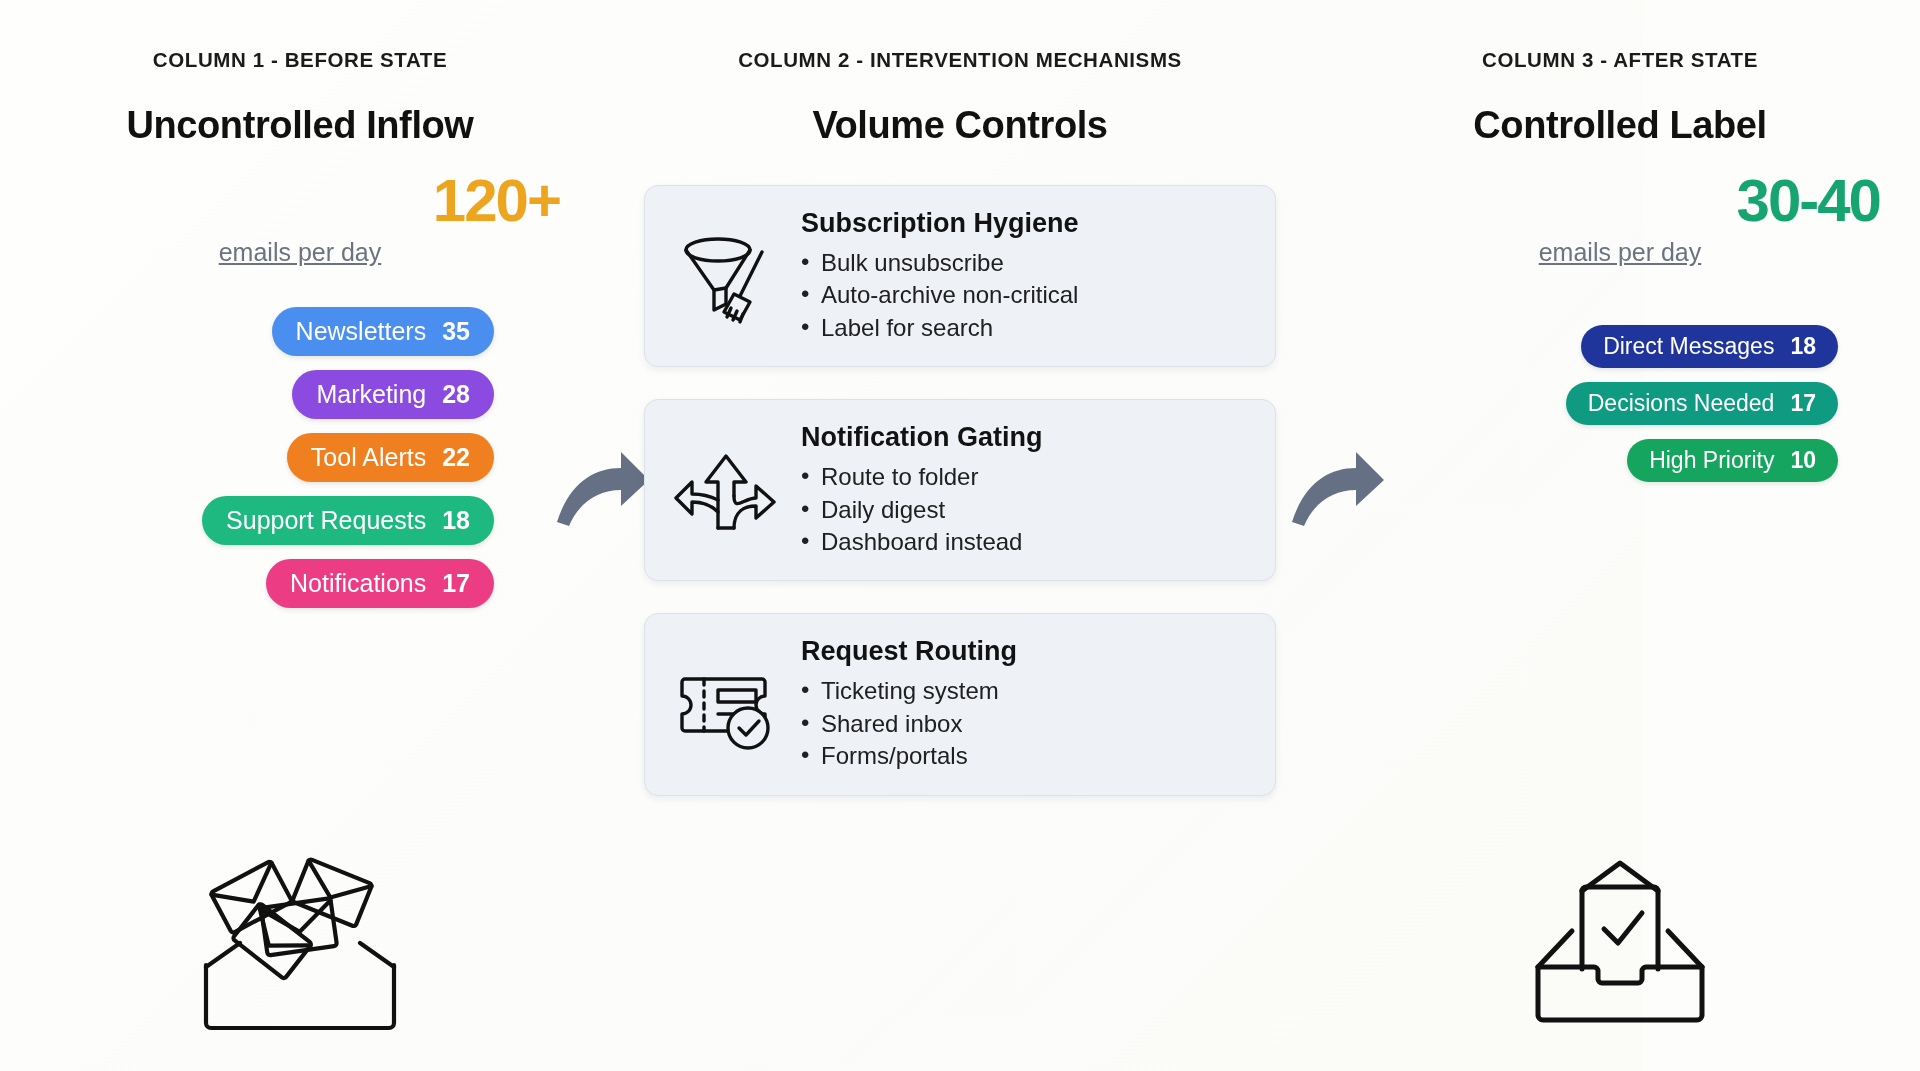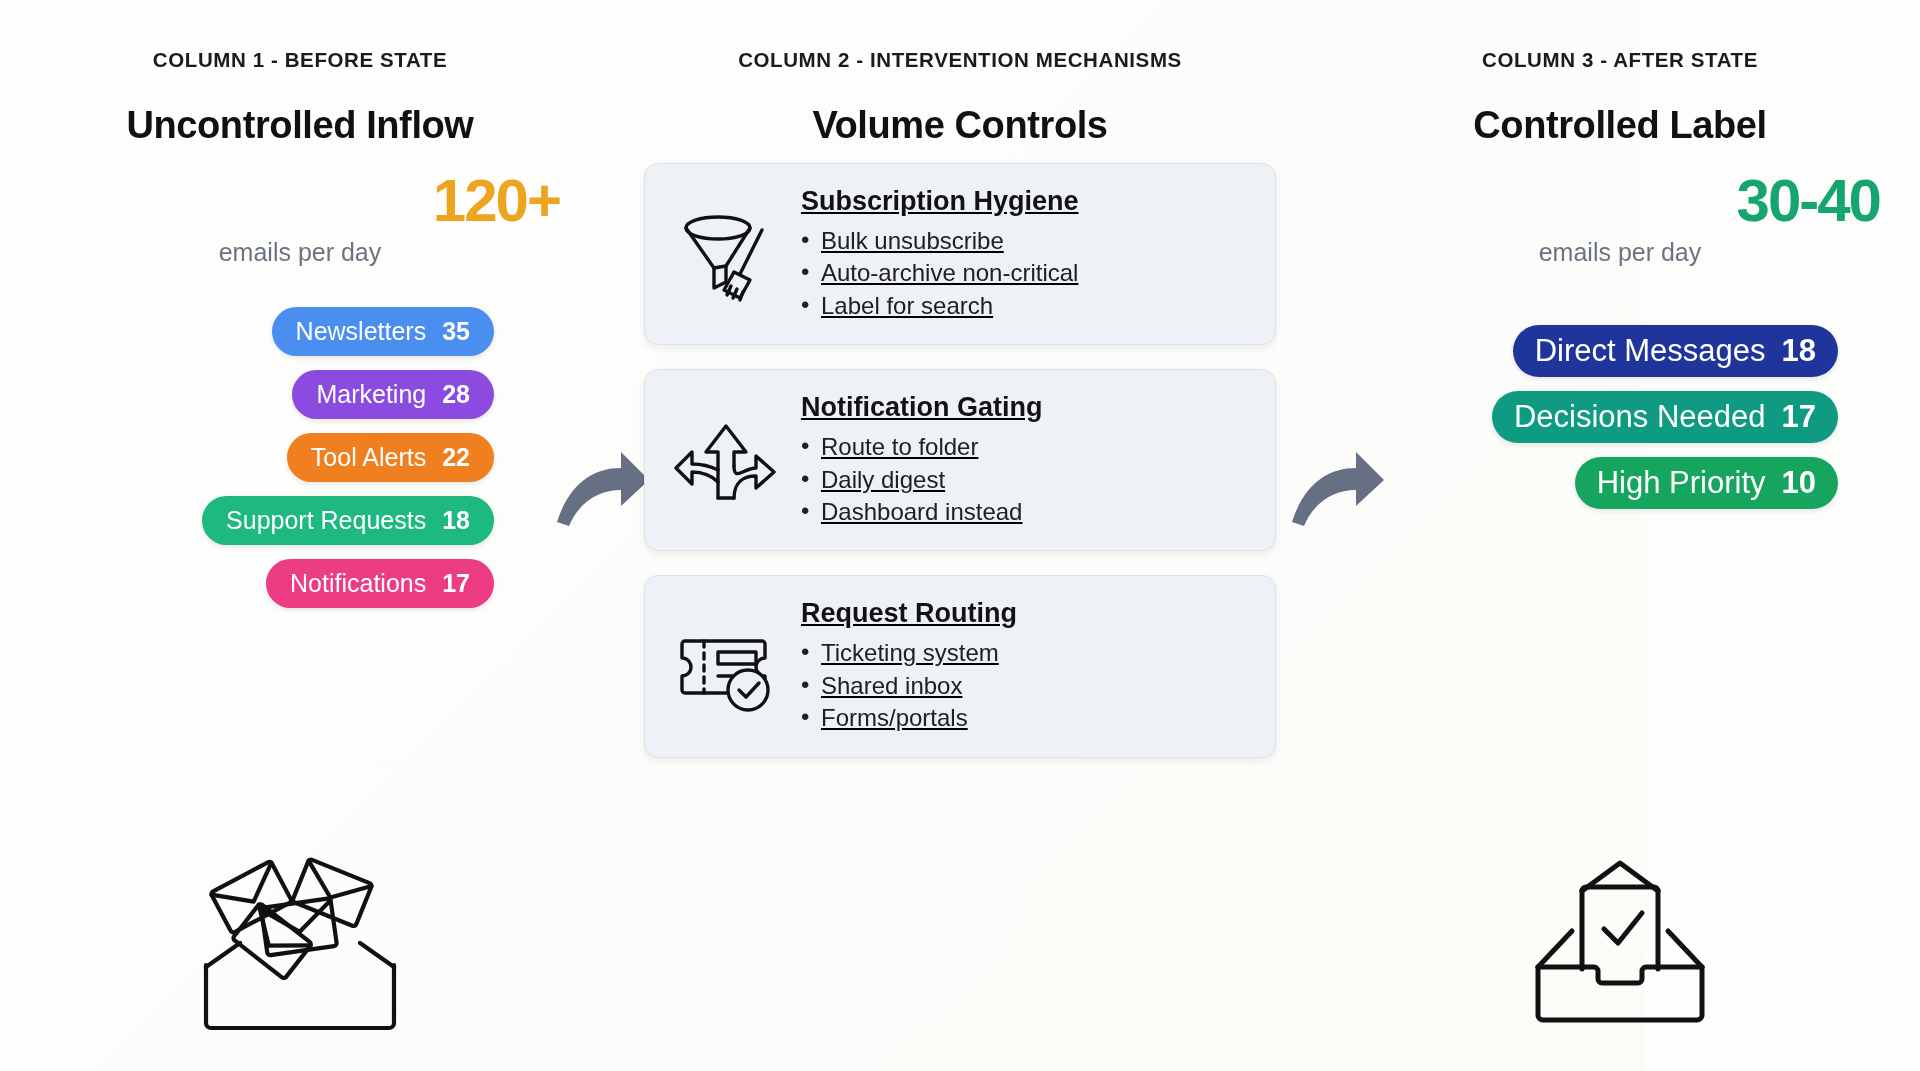--- a/index.html
+++ b/index.html
@@ -56,20 +56,21 @@
     margin-top: 22px;
     letter-spacing: -2px;
   }
   .big-number.amber { color: #eda41f; }
   .big-number.green { color: #16a571; }
   .big-sub {
     text-align: center;
     font-size: 25px;
     color: #6b7280;
     margin-top: 6px;
+    text-decoration: underline;
   }
 
   
   .pill-stack {
     margin-top: 40px;
     display: flex;
     flex-direction: column;
     align-items: flex-end;
     gap: 14px;
     padding-right: 66px;
@@ -87,41 +88,40 @@
     color: #ffffff;
     font-size: 25px;
     font-weight: 400;
     white-space: nowrap;
     box-shadow: 0 2px 5px rgba(0,0,0,0.10);
   }
   .pill .pill-count {
     font-weight: 700;
   }
   .pill.small {
-    font-size: 31px;
+    font-size: 23px;
     padding: 8px 22px;
   }
 
   
   .flow-arrow {
     position: absolute;
     width: 96px;
     height: 80px;
   }
   .arrow1 { left: 555px;  top: 450px; }
   .arrow2 { left: 1290px; top: 450px; }
 
   
   .cards {
-    margin-top: 16px;
+    margin-top: 38px;
     display: flex;
     flex-direction: column;
-    gap: 24px;
+    gap: 32px;
     padding: 0 24px;
-    text-decoration: underline;
   }
   .card {
     background: #eef1f5;
     border: 1px solid #dde2e9;
     border-radius: 14px;
     display: flex;
     align-items: center;
     gap: 20px;
     padding: 22px 26px;
     box-shadow: 0 3px 7px rgba(20,30,50,0.07);

